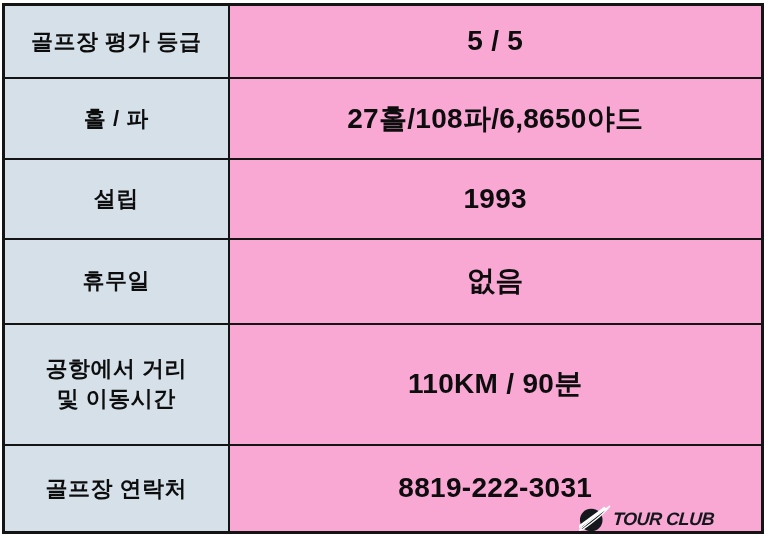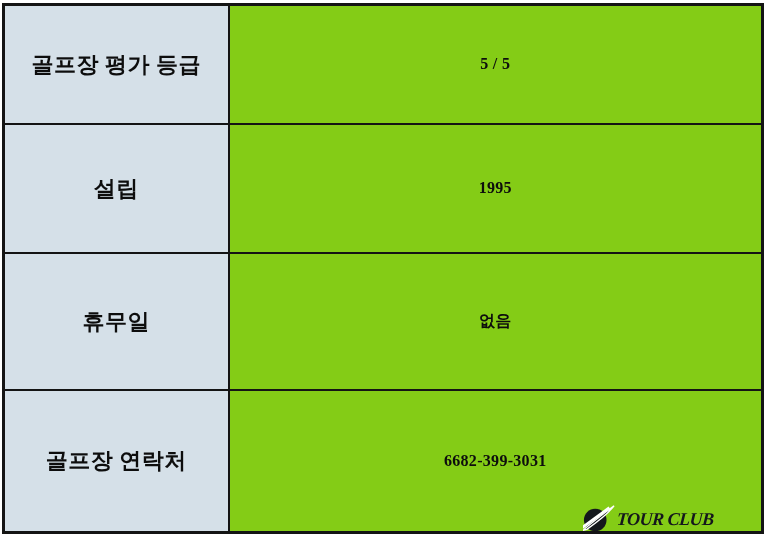--- a/index.html
+++ b/index.html
@@ -6,21 +6,21 @@
   html, body {
     width: 774px; height: 538px;
     background: #ffffff;
     font-family: "Liberation Sans", "DejaVu Sans", sans-serif;
     overflow: hidden;
     position: relative;
   }
   .stage {
     position: absolute;
     left: 0; top: 0;
-    width: 718px; height: 538px; font-family: Liberation Serif, serif;
+    width: 718px; height: 538px;
   }
   table.info-table {
     position: absolute;
     left: 2px; top: 3px;
     width: 762px; height: 531px;
     border-collapse: collapse;
     table-layout: fixed;
   }
   table.info-table td {
     border: 2px solid #141414;
@@ -35,22 +35,22 @@
     border: 3px solid #141414;
   }
   td.label-cell {
     width: 225px;
     background: #d5e0e8;
     font-size: 22px;
     letter-spacing: 0.5px;
     line-height: 1.35;
   }
   td.value-cell {
-    background: #84cc16;
-    font-size: 16px;
+    background: #f9a8d4;
+    font-size: 28px;
     letter-spacing: 0.3px;
     line-height: 1.3;
   }
   tr.r1 { height: 53px; }
   tr.r2 { height: 58px; }
   tr.r3 { height: 57px; }
   tr.r4 { height: 56px; }
   tr.r5 { height: 61px; margin-top: 48px; }
   tr.r6 { height: 87px; }
   tr.r7 { height: 90px; }
@@ -82,31 +82,40 @@
 <body>
 
 <div class="stage">
 
   <table class="info-table">
     <tbody>
       <tr class="r1">
         <td class="label-cell">골프장 평가 등급</td>
         <td class="value-cell">5 / 5</td>
       </tr>
+      <tr class="r2">
+        <td class="label-cell">홀 / 파</td>
+        <td class="value-cell">27홀/108파/6,8650야드</td>
+      </tr>
       <tr class="r3">
         <td class="label-cell">설립</td>
-        <td class="value-cell">1995</td>
+        <td class="value-cell">1993</td>
       </tr>
       <tr class="r5">
         <td class="label-cell">휴무일</td>
         <td class="value-cell">없음</td>
       </tr>
+      <tr class="r6">
+        <td class="label-cell">공항에서 거리
+및 이동시간</td>
+        <td class="value-cell">110KM / 90분</td>
+      </tr>
       <tr class="r8">
         <td class="label-cell">골프장 연락처</td>
-        <td class="value-cell">6682-399-3031</td>
+        <td class="value-cell">8819-222-3031</td>
       </tr>
     </tbody>
   </table>
 
   <div class="logo">
     <svg class="logo-icon" viewBox="0 0 34 30" xmlns="http://www.w3.org/2000/svg">
       <circle cx="13" cy="16" r="12" fill="#14171c"></circle>
       <line x1="-2" y1="25" x2="28" y2="3" stroke="#ffffff" stroke-width="3"></line>
       <path d="M0,27 C9,19 21,10 33,1 C27,9 14,19 4,26 Z" fill="#14171c" stroke="#ffffff" stroke-width="1.4"></path>
     </svg>

